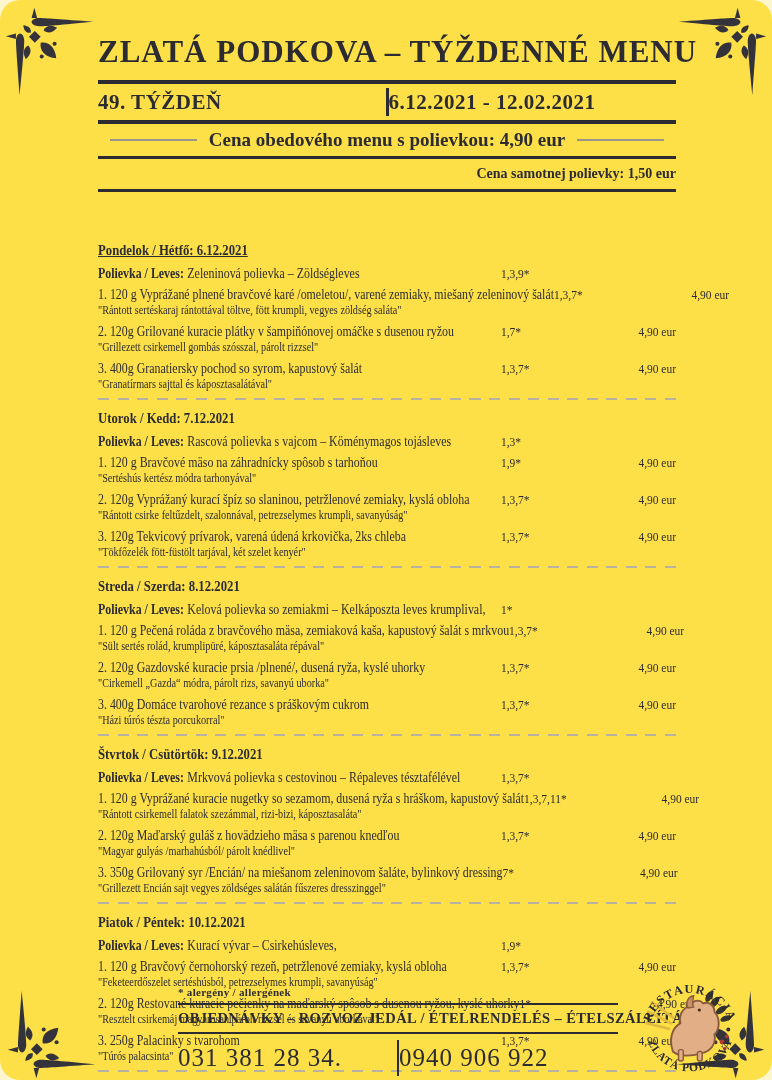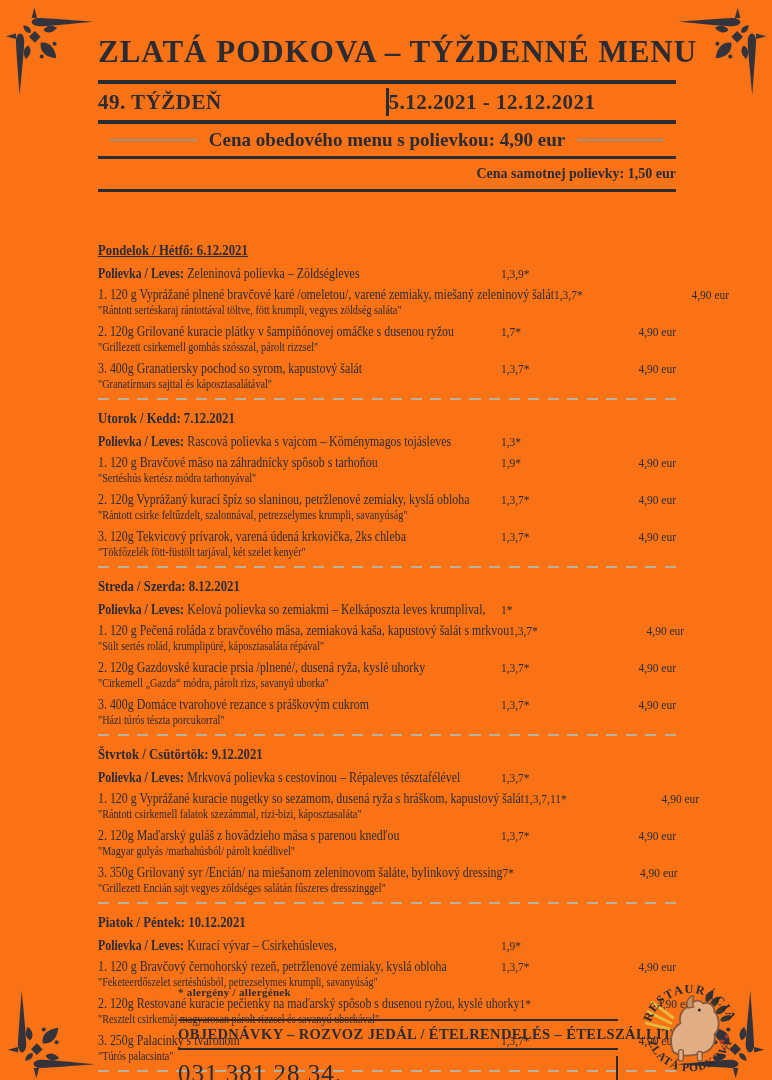--- a/index.html
+++ b/index.html
@@ -1,17 +1,17 @@
 <!DOCTYPE html>
 <html><head>
 <meta charset="utf-8">
 <style>
   html,body { margin:0; padding:0; }
   body { width:772px; height:1080px; background:#fbf6ce; font-family:"Liberation Serif", serif; color:#2c2b31; }
-  .page { position:relative; width:772px; height:1080px; overflow:hidden; background:#f97316; }
+  .page { position:relative; width:772px; height:1080px; overflow:hidden; background:#fde047;border-radius:20px; }
 
   
   .corner { position:absolute; width:92px; height:92px; }
   .corner.tl { left:4px;  top:6px; }
   .corner.tr { right:4px; top:6px;  transform:scaleX(-1); }
   .corner.bl { left:6px;  bottom:0px; transform:scaleY(-1); }
   .corner.br { right:6px; bottom:0px; transform:scale(-1,-1); }
 
   
   .content { position:absolute; left:98px; top:28px; width:578px; }
@@ -38,21 +38,21 @@
   .soup-name { font-size:14px; }
   .cell-main { font-size:14px; line-height:17px; white-space:nowrap; }
   .cell-allerg { font-size:13.5px; white-space:nowrap; }
   .cell-price { font-size:13.5px; text-align:right; white-space:nowrap; }
   .item-sub { font-size:12px; line-height:13px; margin:1px 0 6px 0; white-space:nowrap; }
   .day-sep { height:2px; margin:7px 0 7px 0;
              background:repeating-linear-gradient(90deg,#b7b1a0 0 13px, transparent 13px 23px); }
 
   
   .footer { position:absolute; left:178px; top:986px; width:440px; }
-  .footnote { font-size:11px; font-weight:bold; margin-bottom:21px; letter-spacing:0.3px; }
+  .footnote { font-size:11px; font-weight:bold; margin-bottom:5px; letter-spacing:0.3px; }
   .rule-thin { height:2px; background:#2c2b31; }
   .order-line { text-align:center; font-size:14.5px; font-weight:bold; letter-spacing:0.4px; padding:5px 0; white-space:nowrap; }
   .phones { display:flex; align-items:center; padding:6px 0 7px 0; }
   .phone { flex:1; text-align:left; font-size:25px; letter-spacing:1px; white-space:nowrap; }
   .phone-bar { width:2px; height:36px; background:#2c2b31; }
   .logo { position:absolute; right:24px; bottom:2px; width:120px; height:104px; }
 </style>
 </head>
 <body>
 
@@ -103,21 +103,21 @@
     </svg>
 
   <div class="content">
 
     <div>
       <div class="title">ZLATÁ PODKOVA – TÝŽDENNÉ MENU</div>
       <div class="rule-thick"></div>
       <div class="week-row">
         <div class="week-cell">49. TÝŽDEŇ</div>
         <div class="vbar"></div>
-        <div class="week-cell">5.12.2021 - 12.12.2021</div>
+        <div class="week-cell">6.12.2021 - 12.02.2021</div>
       </div>
       <div class="rule-thick"></div>
       <div class="price-row">
         <div class="side"></div>
         <div class="price-text">Cena obedového menu s polievkou: 4,90 eur</div>
         <div class="side"></div>
       </div>
       <div class="rule-med"></div>
       <div class="soup-price">Cena samotnej polievky: 1,50 eur</div>
       <div class="rule-med"></div>
@@ -334,20 +334,21 @@
   </div>
 
   <div class="footer">
     <div class="footnote">* alergény / allergének</div>
     <div class="rule-thin"></div>
     <div class="order-line">OBJEDNÁVKY – ROZVOZ JEDÁL / ÉTELRENDELÉS – ÉTELSZÁLLÍTÁS</div>
     <div class="rule-thin"></div>
     <div class="phones">
       <div class="phone">031 381 28 34.</div>
       <div class="phone-bar"></div>
+      <div class="phone">0940 906 922</div>
     </div>
 
   </div>
 
   <svg class="logo" viewBox="0 0 120 110">
     <defs>
       <path id="arcTop" d="M19,63 A43,43 0 0 1 105,63"></path>
       <path id="arcBot" d="M15,56 A47,47 0 0 0 109,56"></path>
     </defs>
 

